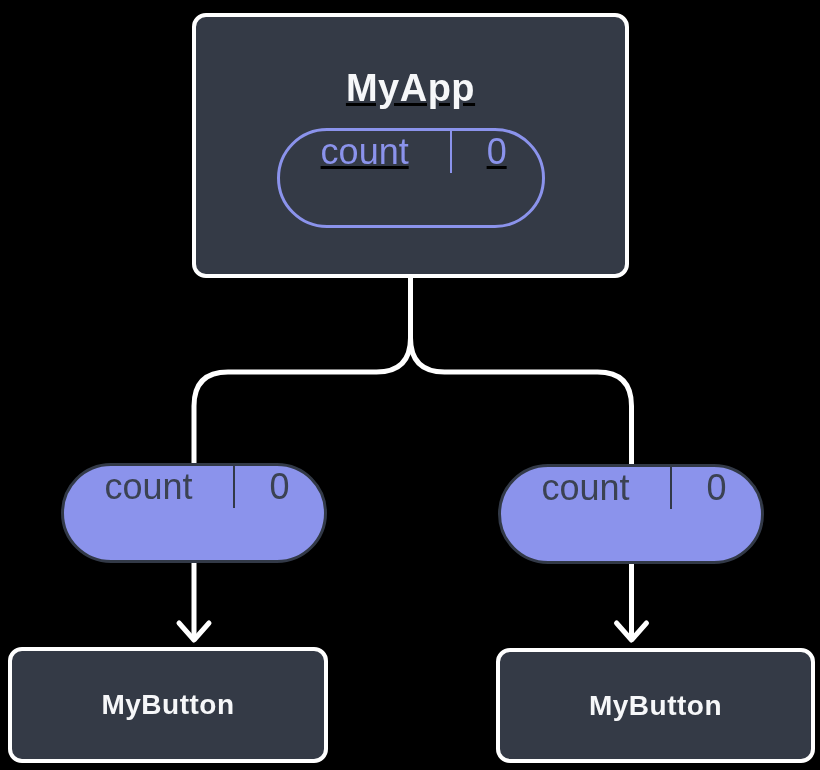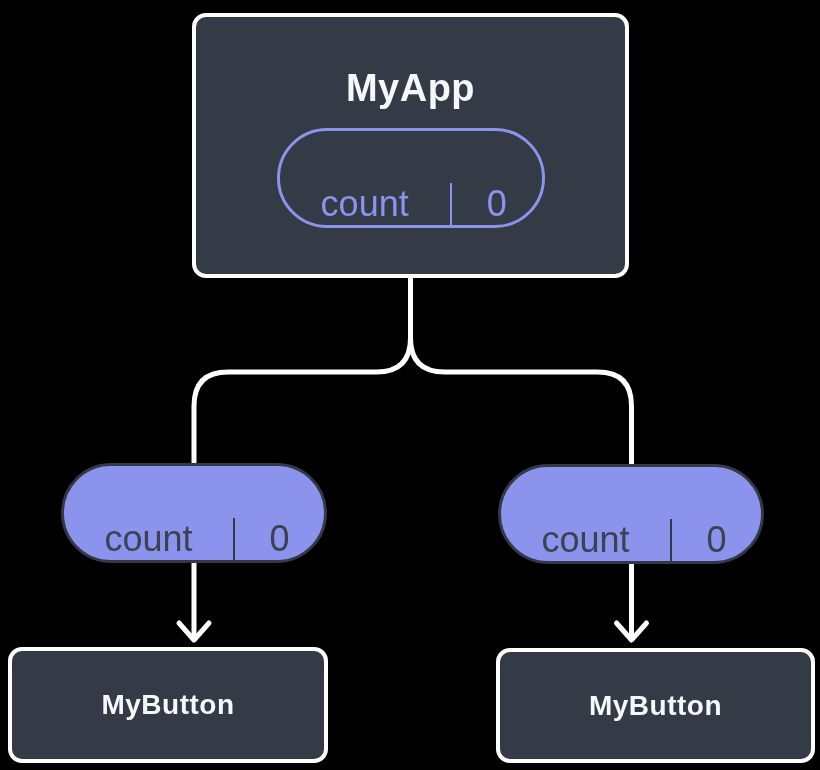--- a/index.html
+++ b/index.html
@@ -37,36 +37,37 @@
     z-index: 2;
     display: flex;
     flex-direction: column;
     align-items: center;
   }
   .card-root {
     left: 192px;
     top: 13px;
     width: 437px;
     height: 265px;
+    text-decoration: underline;
   }
   .card-title {
     margin-top: 52px;
     font-size: 38px;
     line-height: 38px;
     font-weight: 600;
     color: var(--card-text, #f6f7f9);
     letter-spacing: 0.5px;
   }
   .pill {
     box-sizing: border-box;
     width: 268px;
     height: 100px;
     border-radius: 52px;
     display: flex;
-    align-items: flex-end;
+    align-items: flex-start;
     overflow: hidden;
     font-size: 36px;
     z-index: 2;
   }
   .pill-outline {
     margin-top: 21px;
     border: 3px solid var(--accent-purple, #8b93ec);
     color: var(--accent-purple, #8b93ec);
     background: transparent;
   }

